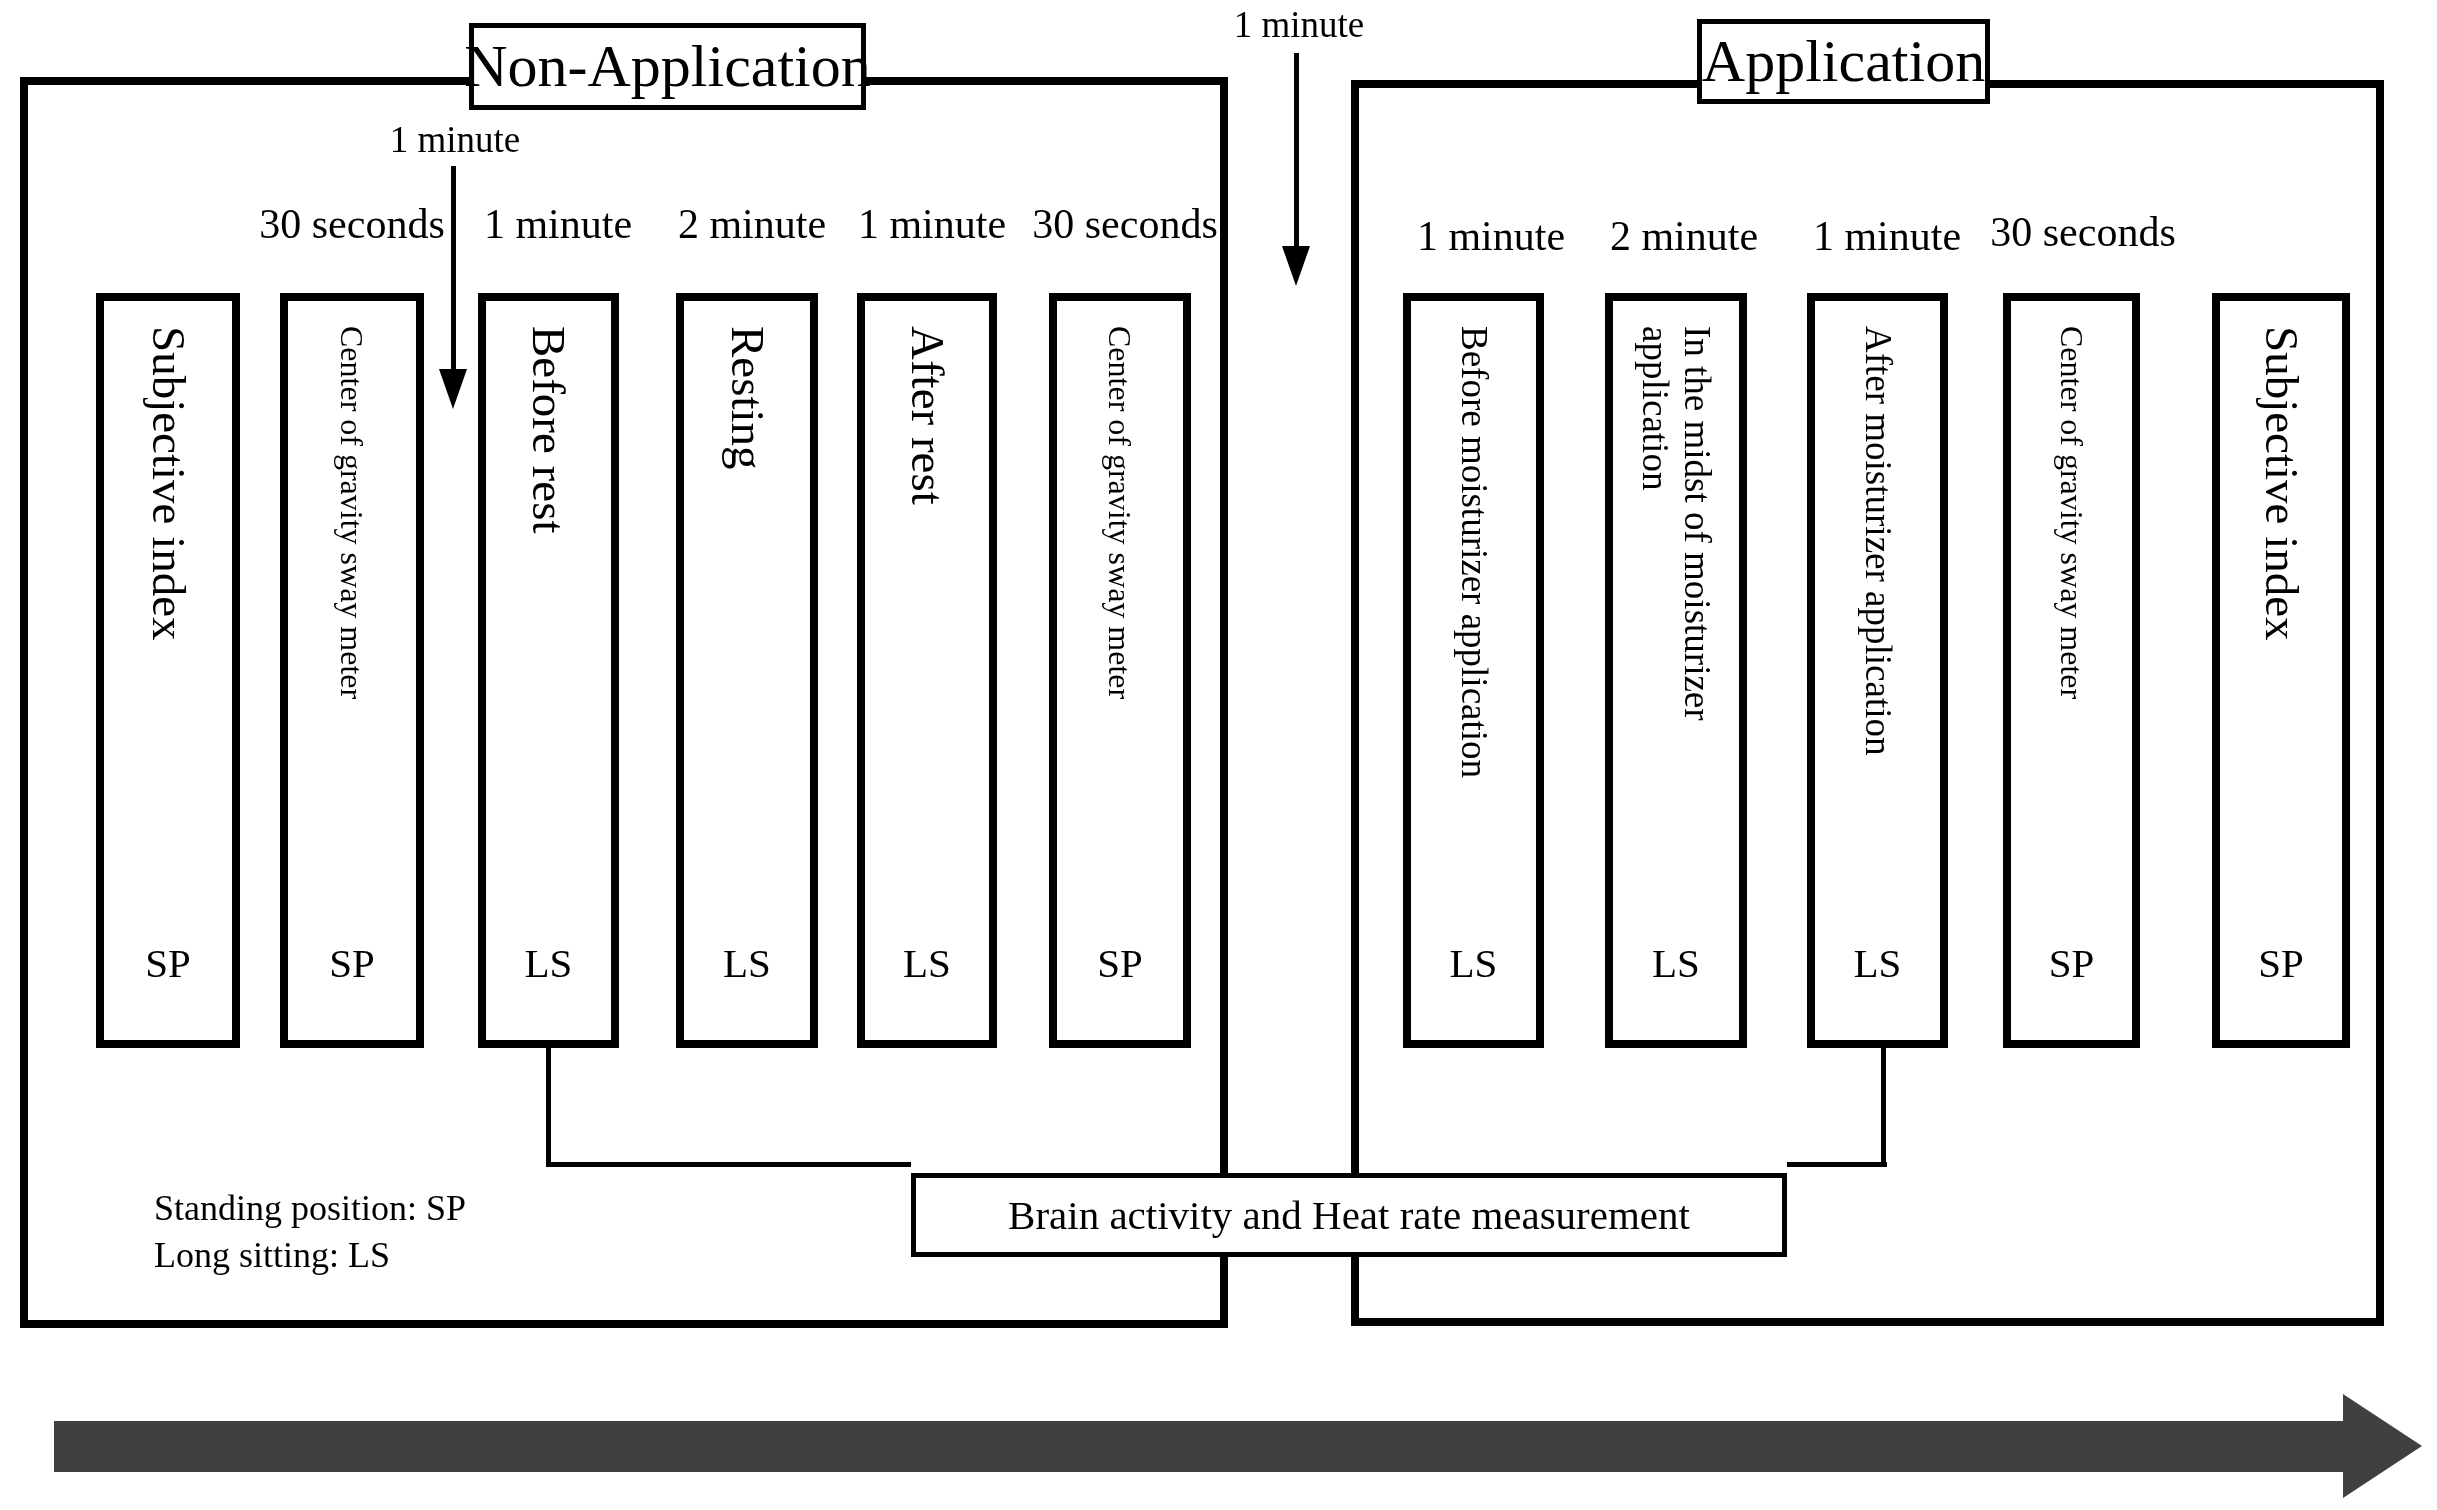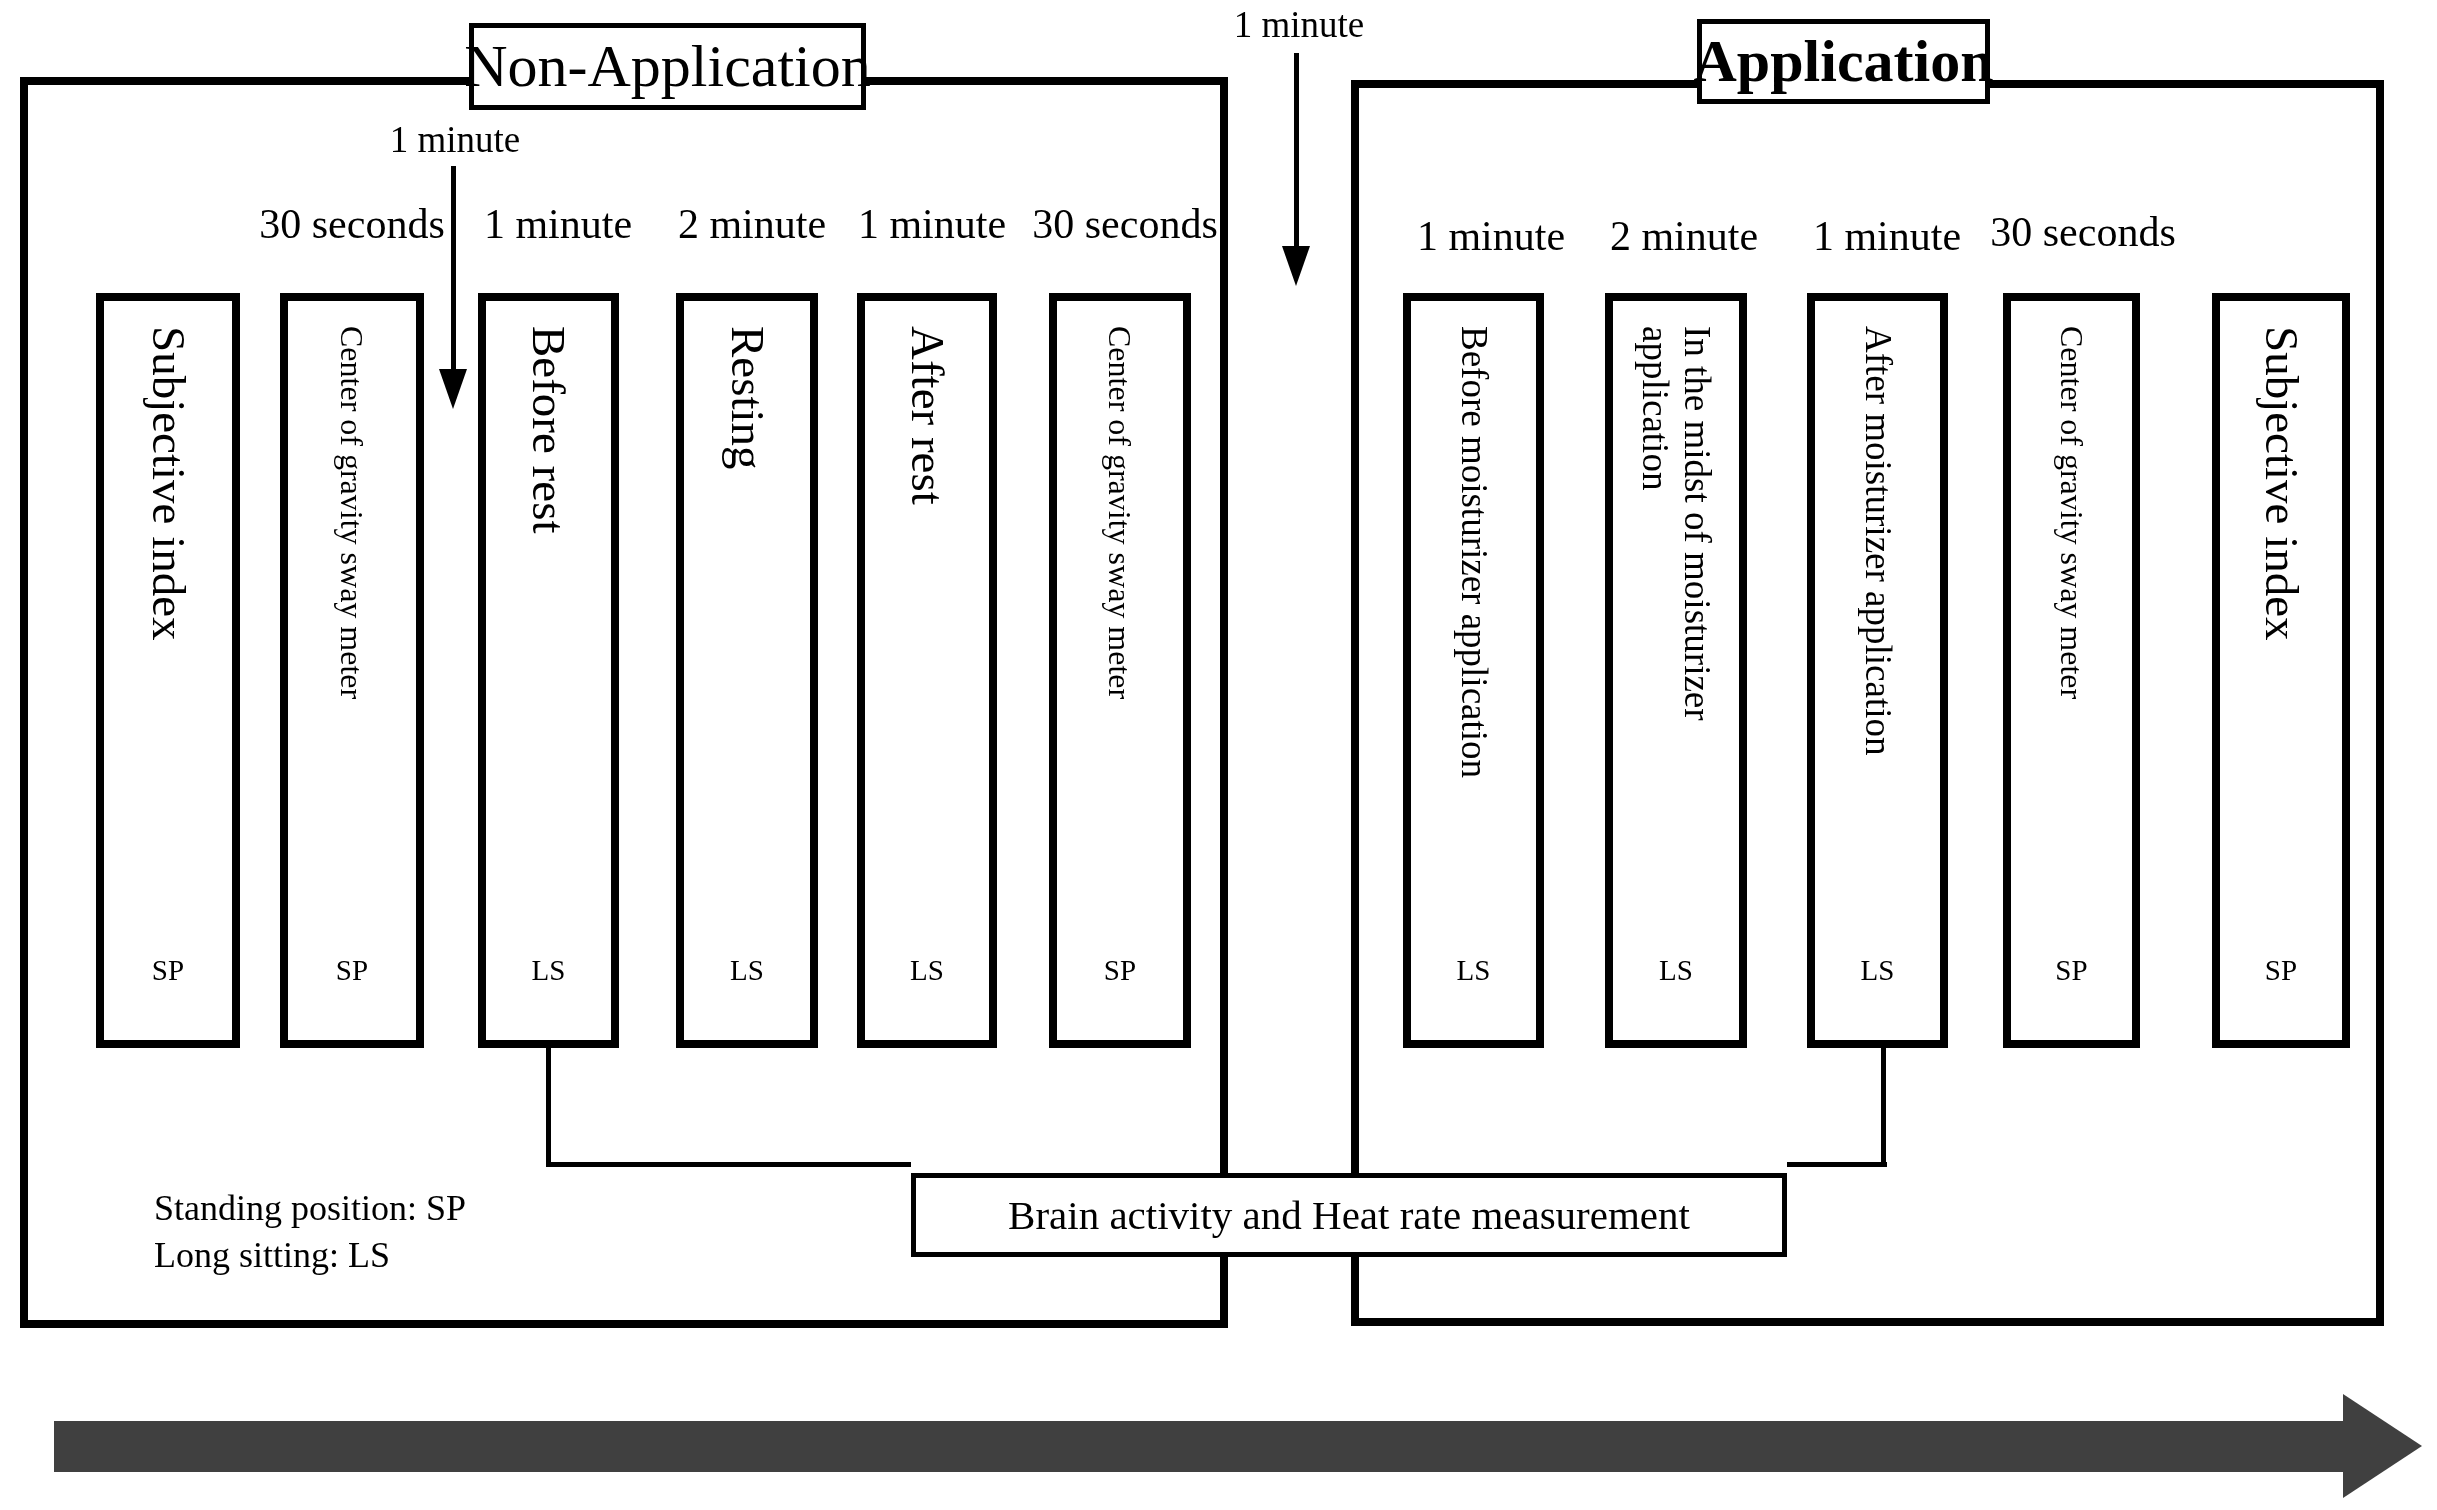--- a/index.html
+++ b/index.html
@@ -17,21 +17,21 @@
     box-sizing:border-box;z-index:2;
   }
   .vlabel{
     position:absolute;top:25px;left:50%;transform:translateX(-50%);
     writing-mode:vertical-rl;text-orientation:mixed;line-height:1.14;white-space:normal;
   }
   .vlg{font-size:47px;}
   .vmd{font-size:37px;}
   .vsm{font-size:32px;}
   .wrap2{max-height:532px;}
-  .pos{position:absolute;bottom:53px;left:0;right:0;text-align:center;font-size:29px;}
+  .pos{position:absolute;bottom:53px;left:0;right:0;text-align:center;font-size:41px;}
   .duration{position:absolute;transform:translateX(-50%);font-size:42px;white-space:nowrap;z-index:3;}
   .timerlabel{position:absolute;transform:translateX(-50%);font-size:37px;white-space:nowrap;z-index:3;}
   .aline{position:absolute;width:5.3px;background:#000;z-index:3;}
   .ahead{
     position:absolute;width:0;height:0;z-index:3;
     border-left:14.6px solid transparent;border-right:14.6px solid transparent;border-top:40px solid #000;
   }
   .conn{position:absolute;background:#000;z-index:4;}
   .brainbox{
     position:absolute;left:911px;top:1125px;width:876px;height:84px;
@@ -49,21 +49,21 @@
 <body>
 
 <div id="canvas" style="background: rgb(255, 255, 255);">
 
   <div class="frame" style="left:20px;top:77px;width:1208px;height:1251px;"></div>
   <div class="frame" style="left:1351px;top:80px;width:1033px;height:1246px;"></div>
 
   <div class="titlebox" style="left:469px;top:23px;width:397px;height:87px;">
     <span>Non-Application</span>
   </div>
-  <div class="titlebox" style="left:1697px;top:18.6px;width:293px;height:85px;font-weight:bold;">
+  <div class="titlebox" style="left:1697px;top:18.6px;width:293px;height:85px;">
     <span>Application</span>
   </div>
 
   <div class="timerlabel" style="left:1299px;top:3.3px;">1 minute</div>
   <div class="aline" style="left:1294px;top:53px;height:193px;"></div>
   <div class="ahead" style="left:1282px;top:246px;"></div>
 
   <div class="timerlabel" style="left:455px;top:118px;">1 minute</div>
   <div class="aline" style="left:451px;top:166px;height:204px;"></div>
   <div class="ahead" style="left:439px;top:369px;"></div>

